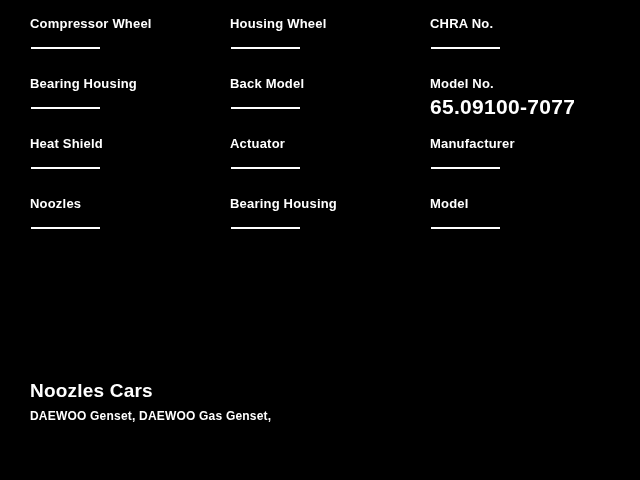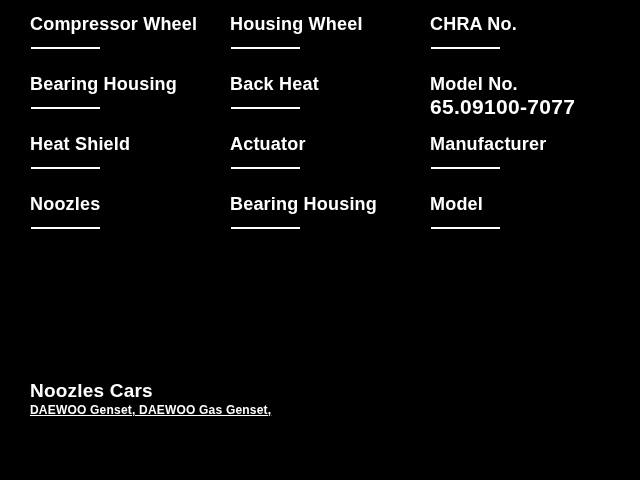--- a/index.html
+++ b/index.html
@@ -15,21 +15,21 @@
   .fields-grid {
     position: absolute;
     left: 30px;
     top: 17px;
     display: grid;
     grid-template-columns: 200px 200px 200px;
     grid-auto-rows: 60px;
   }
   .field { position: relative; }
   .field-label {
-    font-size: 18px;
+    font-size: 13px;
     font-weight: bold;
     line-height: 14px;
     letter-spacing: 0.2px;
     white-space: nowrap;
   }
   .field-underline {
     position: absolute;
     left: 1px;
     top: 30px;
     width: 69px;
@@ -56,24 +56,23 @@
     font-size: 19px;
     font-weight: bold;
     line-height: 19px;
     letter-spacing: 0.2px;
     white-space: nowrap;
   }
   .matching-cars {
     font-size: 12px;
     font-weight: bold;
     line-height: 13px;
-    margin-top: 4px;
+    margin-top: 10px;
     letter-spacing: 0.2px;
     white-space: nowrap;
-    text-decoration: underline;
   }
 </style>
 </head>
 <body>
 
 <div class="fields-grid">
 
   <div class="field">
     <div class="field-label">Compressor Wheel</div>
     <div class="field-underline"></div>
@@ -88,21 +87,21 @@
     <div class="field-label">CHRA No.</div>
     <div class="field-underline"></div>
   </div>
 
   <div class="field">
     <div class="field-label">Bearing Housing</div>
     <div class="field-underline"></div>
   </div>
 
   <div class="field">
-    <div class="field-label">Back Heat</div>
+    <div class="field-label">Back Model</div>
     <div class="field-underline"></div>
   </div>
 
   <div class="field">
     <div class="field-label">Model No.</div>
     <div class="field-value">65.09100-7077</div>
   </div>
 
   <div class="field">
     <div class="field-label">Heat Shield</div>

